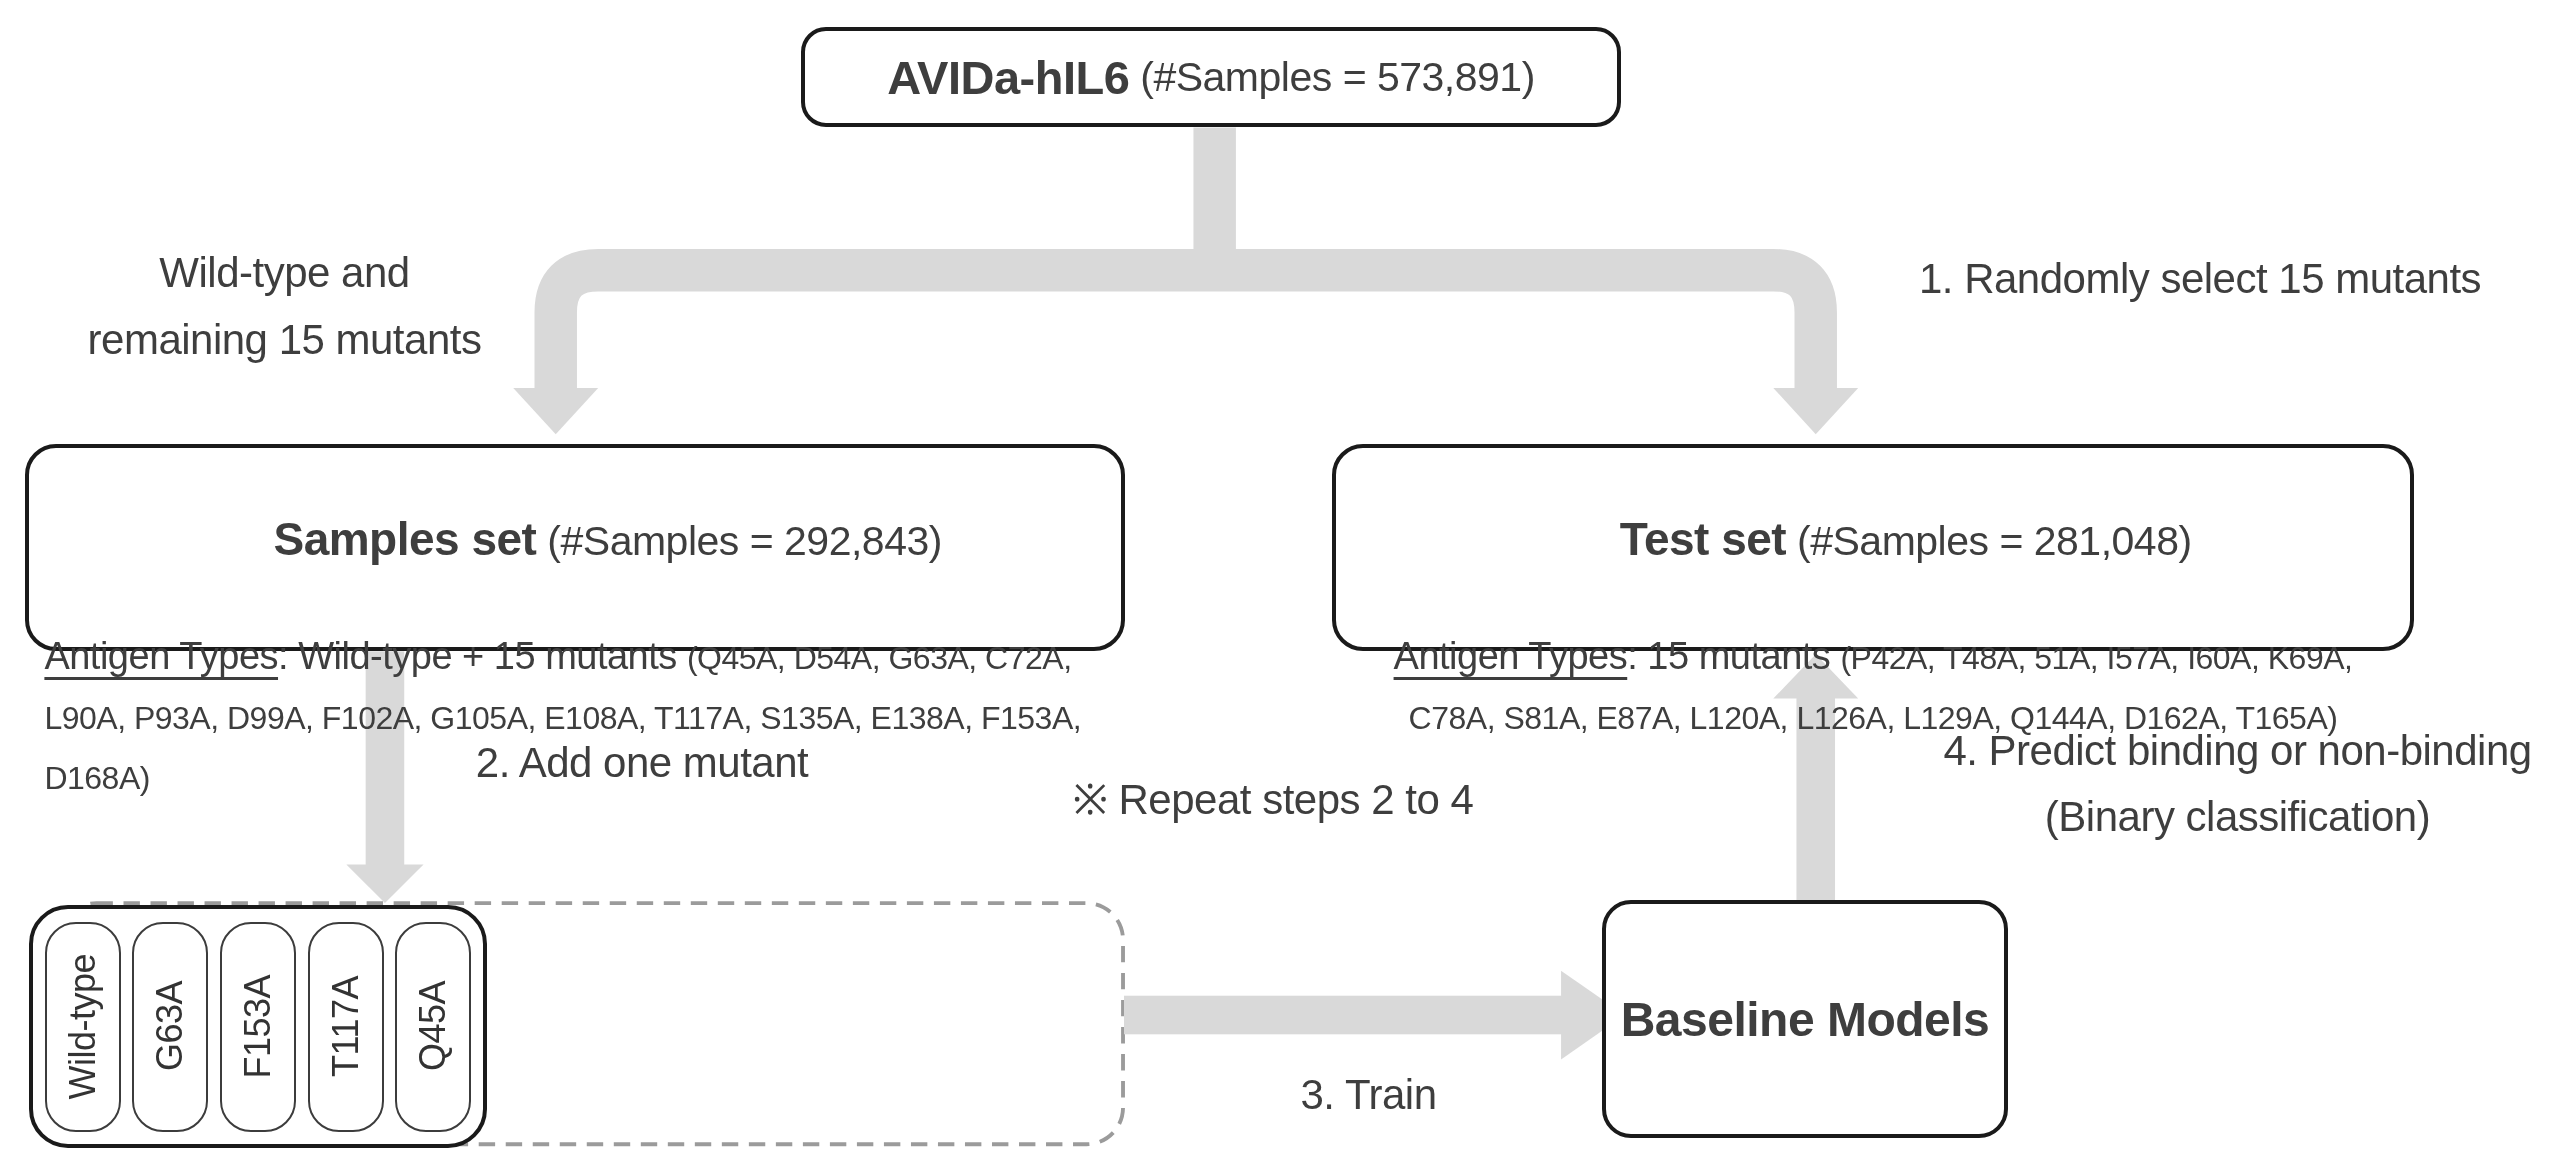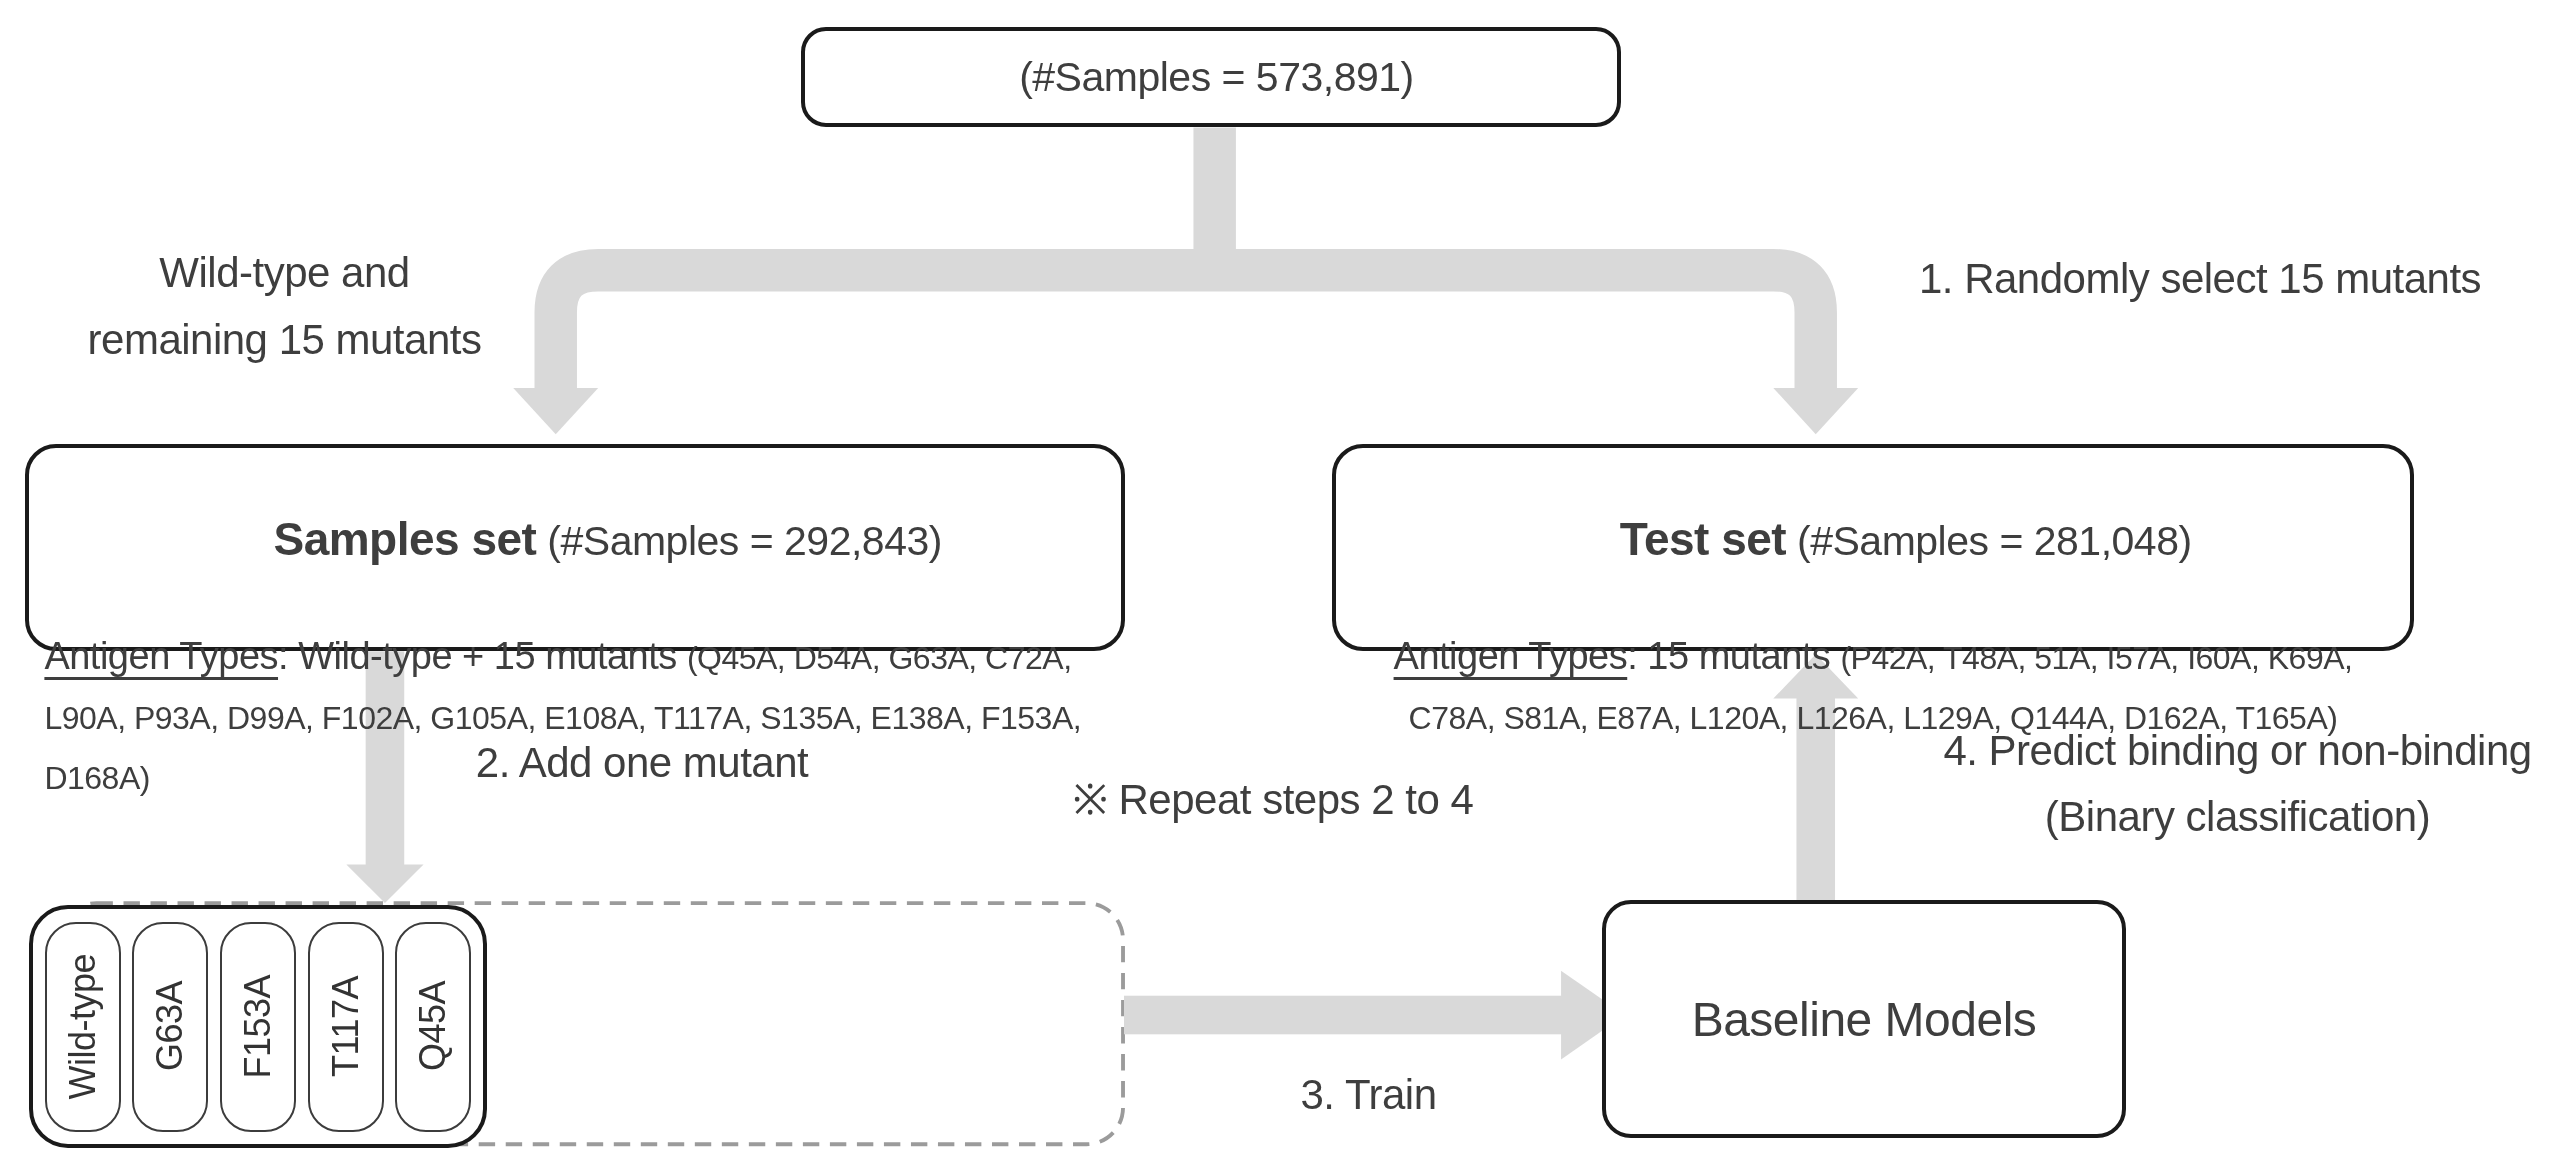--- a/index.html
+++ b/index.html
@@ -80,24 +80,25 @@
     background: #ffffff;
     display: flex; align-items: center; justify-content: center;
   }
   .pill span {
     writing-mode: vertical-rl;
     transform: rotate(180deg);
     font-size: 36px; color: #333333;
   }
 
   .baseline-box {
-    left: 1602px; top: 900px; width: 524px; height: 238px;
+    left: 1602px; top: 900px; width: 406px; height: 238px;
     border-radius: 29px;
     display: flex; align-items: center; justify-content: center;
     font-size: 48px;
+    font-weight: bold;
   }
 </style>
 </head>
 <body>
 
 <div class="canvas">
 
   <svg class="arrows" width="2576" height="1154" viewBox="0 0 2670 1196">
 
     <rect x="62" y="936" width="1102" height="250" rx="38" style="fill:none; stroke:var(--dash); stroke-width:4; stroke-dasharray:17 11;"></rect>
@@ -118,21 +119,21 @@
       <path d="M1838,724 H1926 L1882,678 Z" style="fill:var(--arrow);"></path>
     </g>
 
     <g>
       <rect x="1165" y="1032" width="455" height="40" style="fill:var(--arrow);"></rect>
       <path d="M1618,1006 V1098 L1684,1052 Z" style="fill:var(--arrow);"></path>
     </g>
   </svg>
 
   <div class="box top-box">
-    <span> (#Samples = 573,891)</span>
+    <span class="bold">AVIDa-hIL6</span><span> (#Samples = 573,891)</span>
   </div>
 
   <div class="lbl lbl-split">
     <div>Wild-type and</div>
     <div>remaining 15 mutants</div>
   </div>
   <div class="lbl lbl-step1">1. Randomly select 15 mutants</div>
 
   <div class="box set-box training">
     <div class="set-title">

